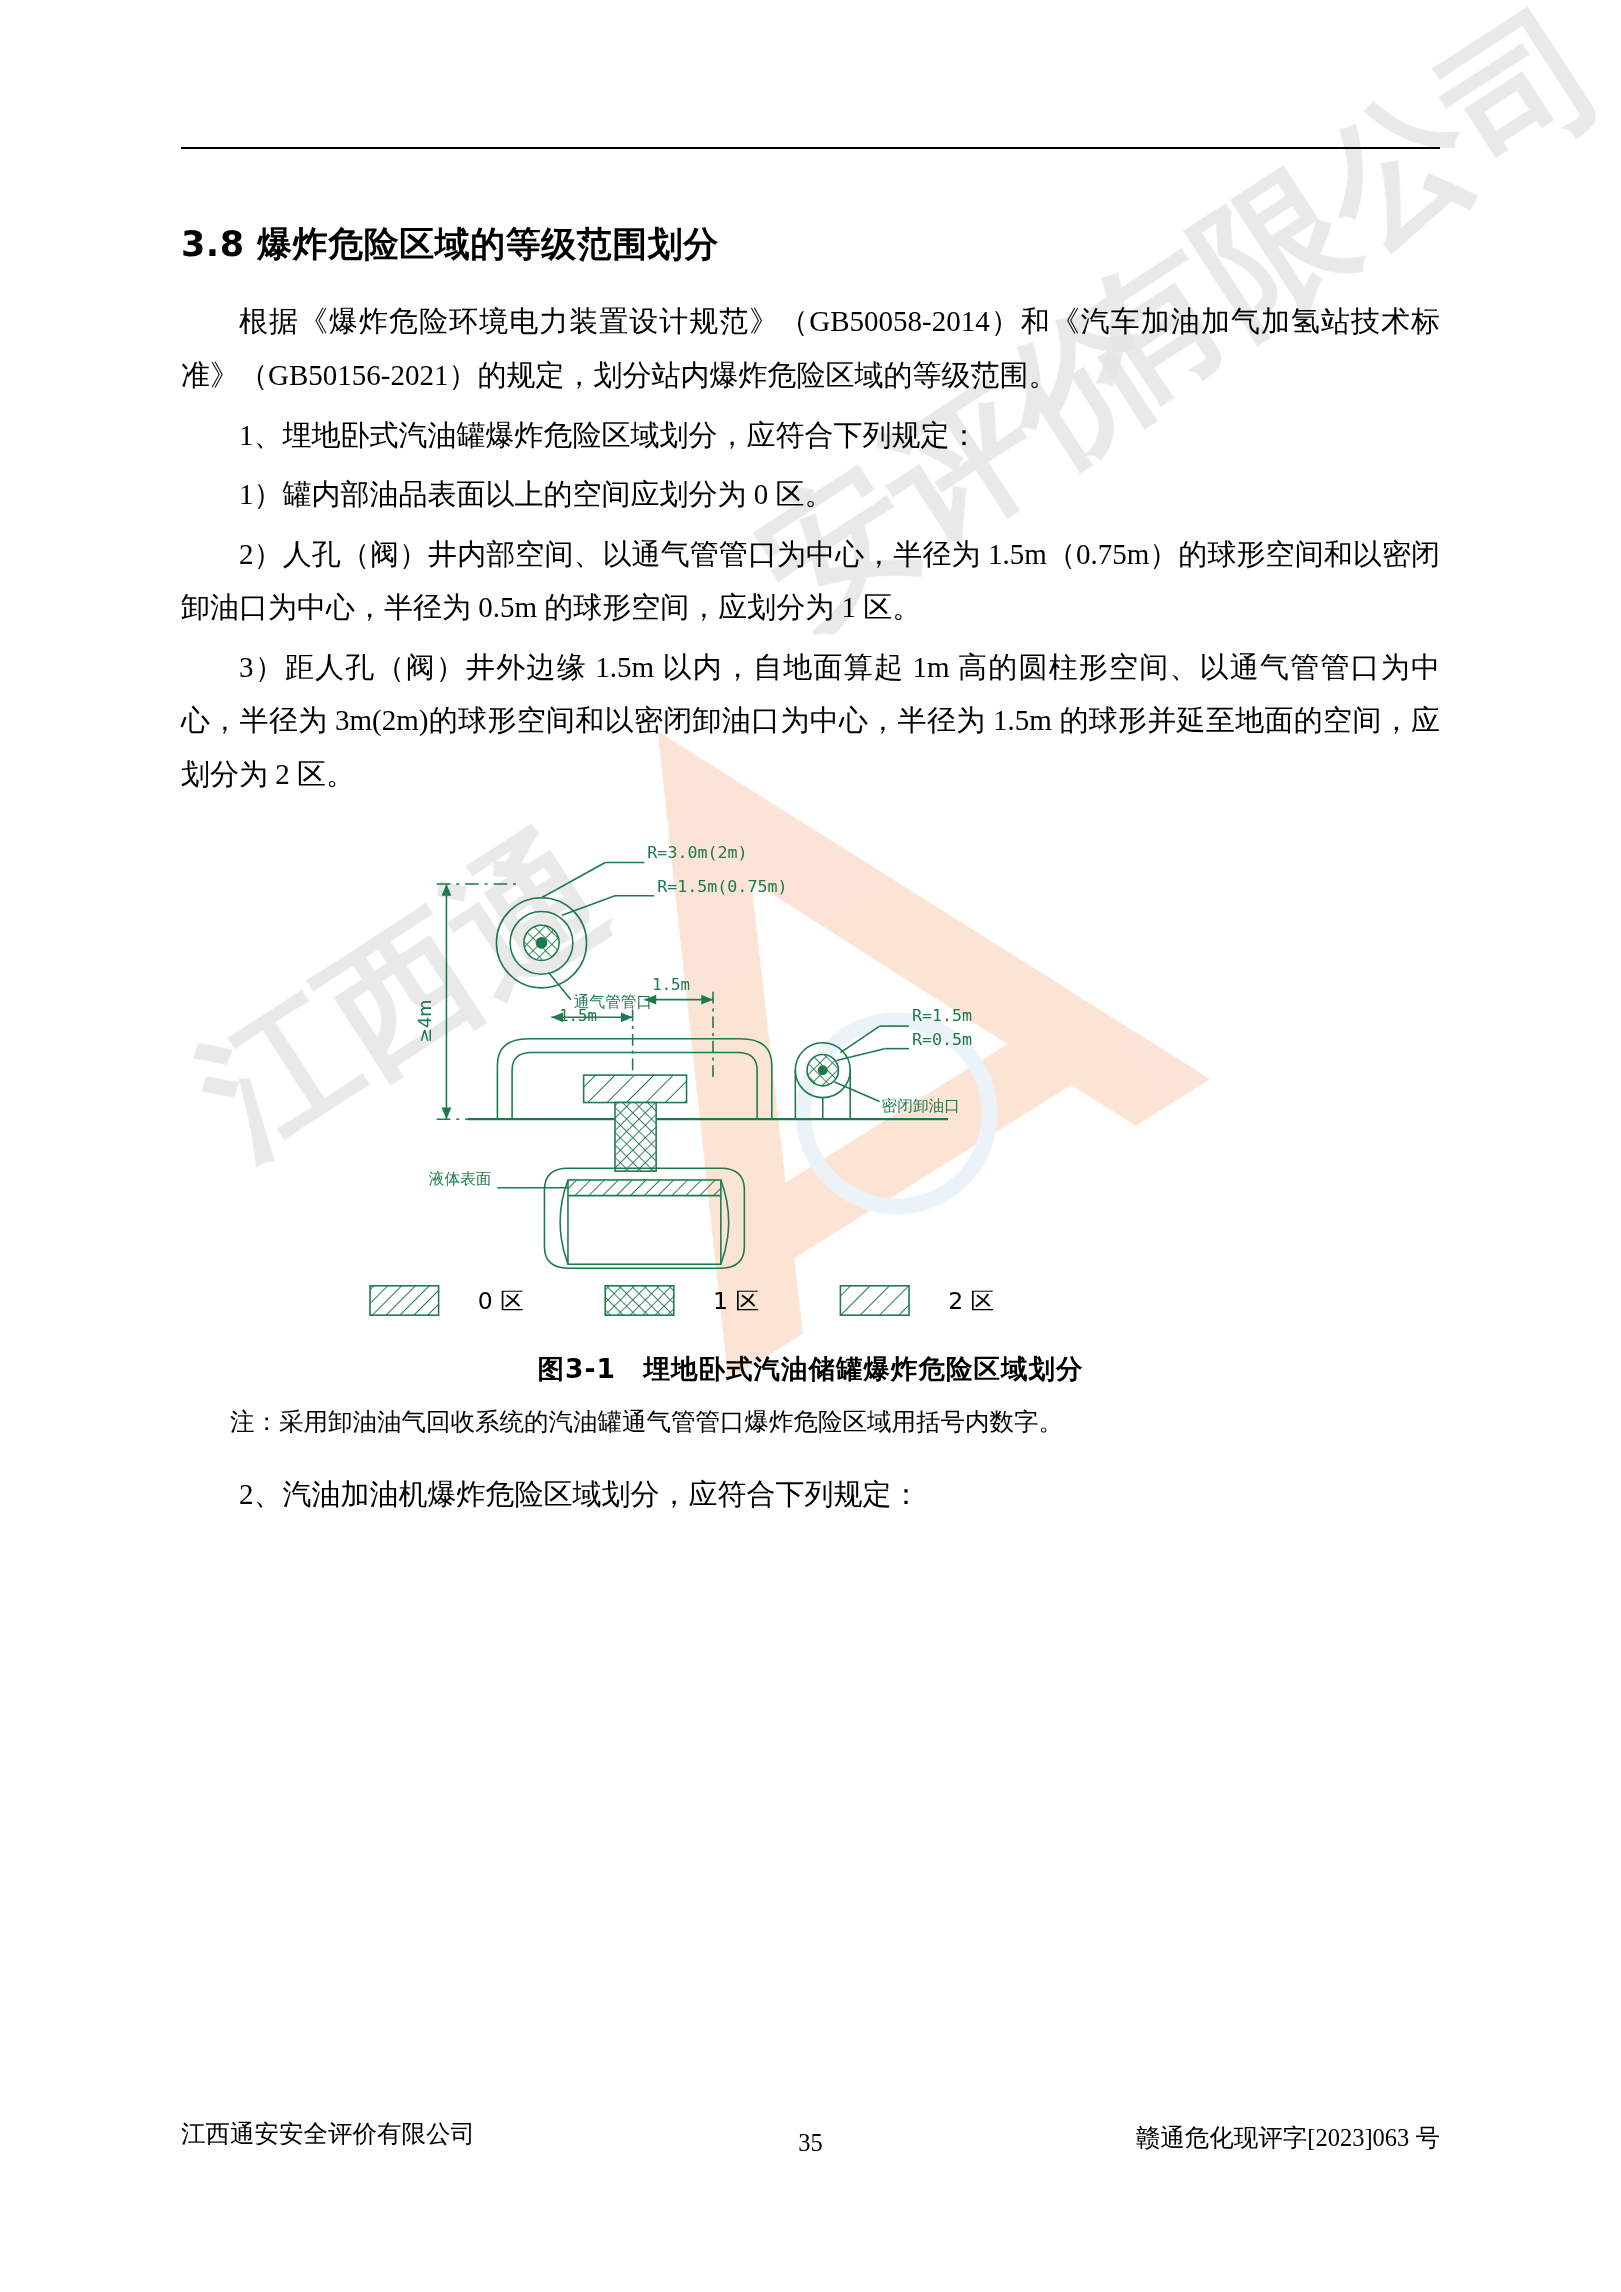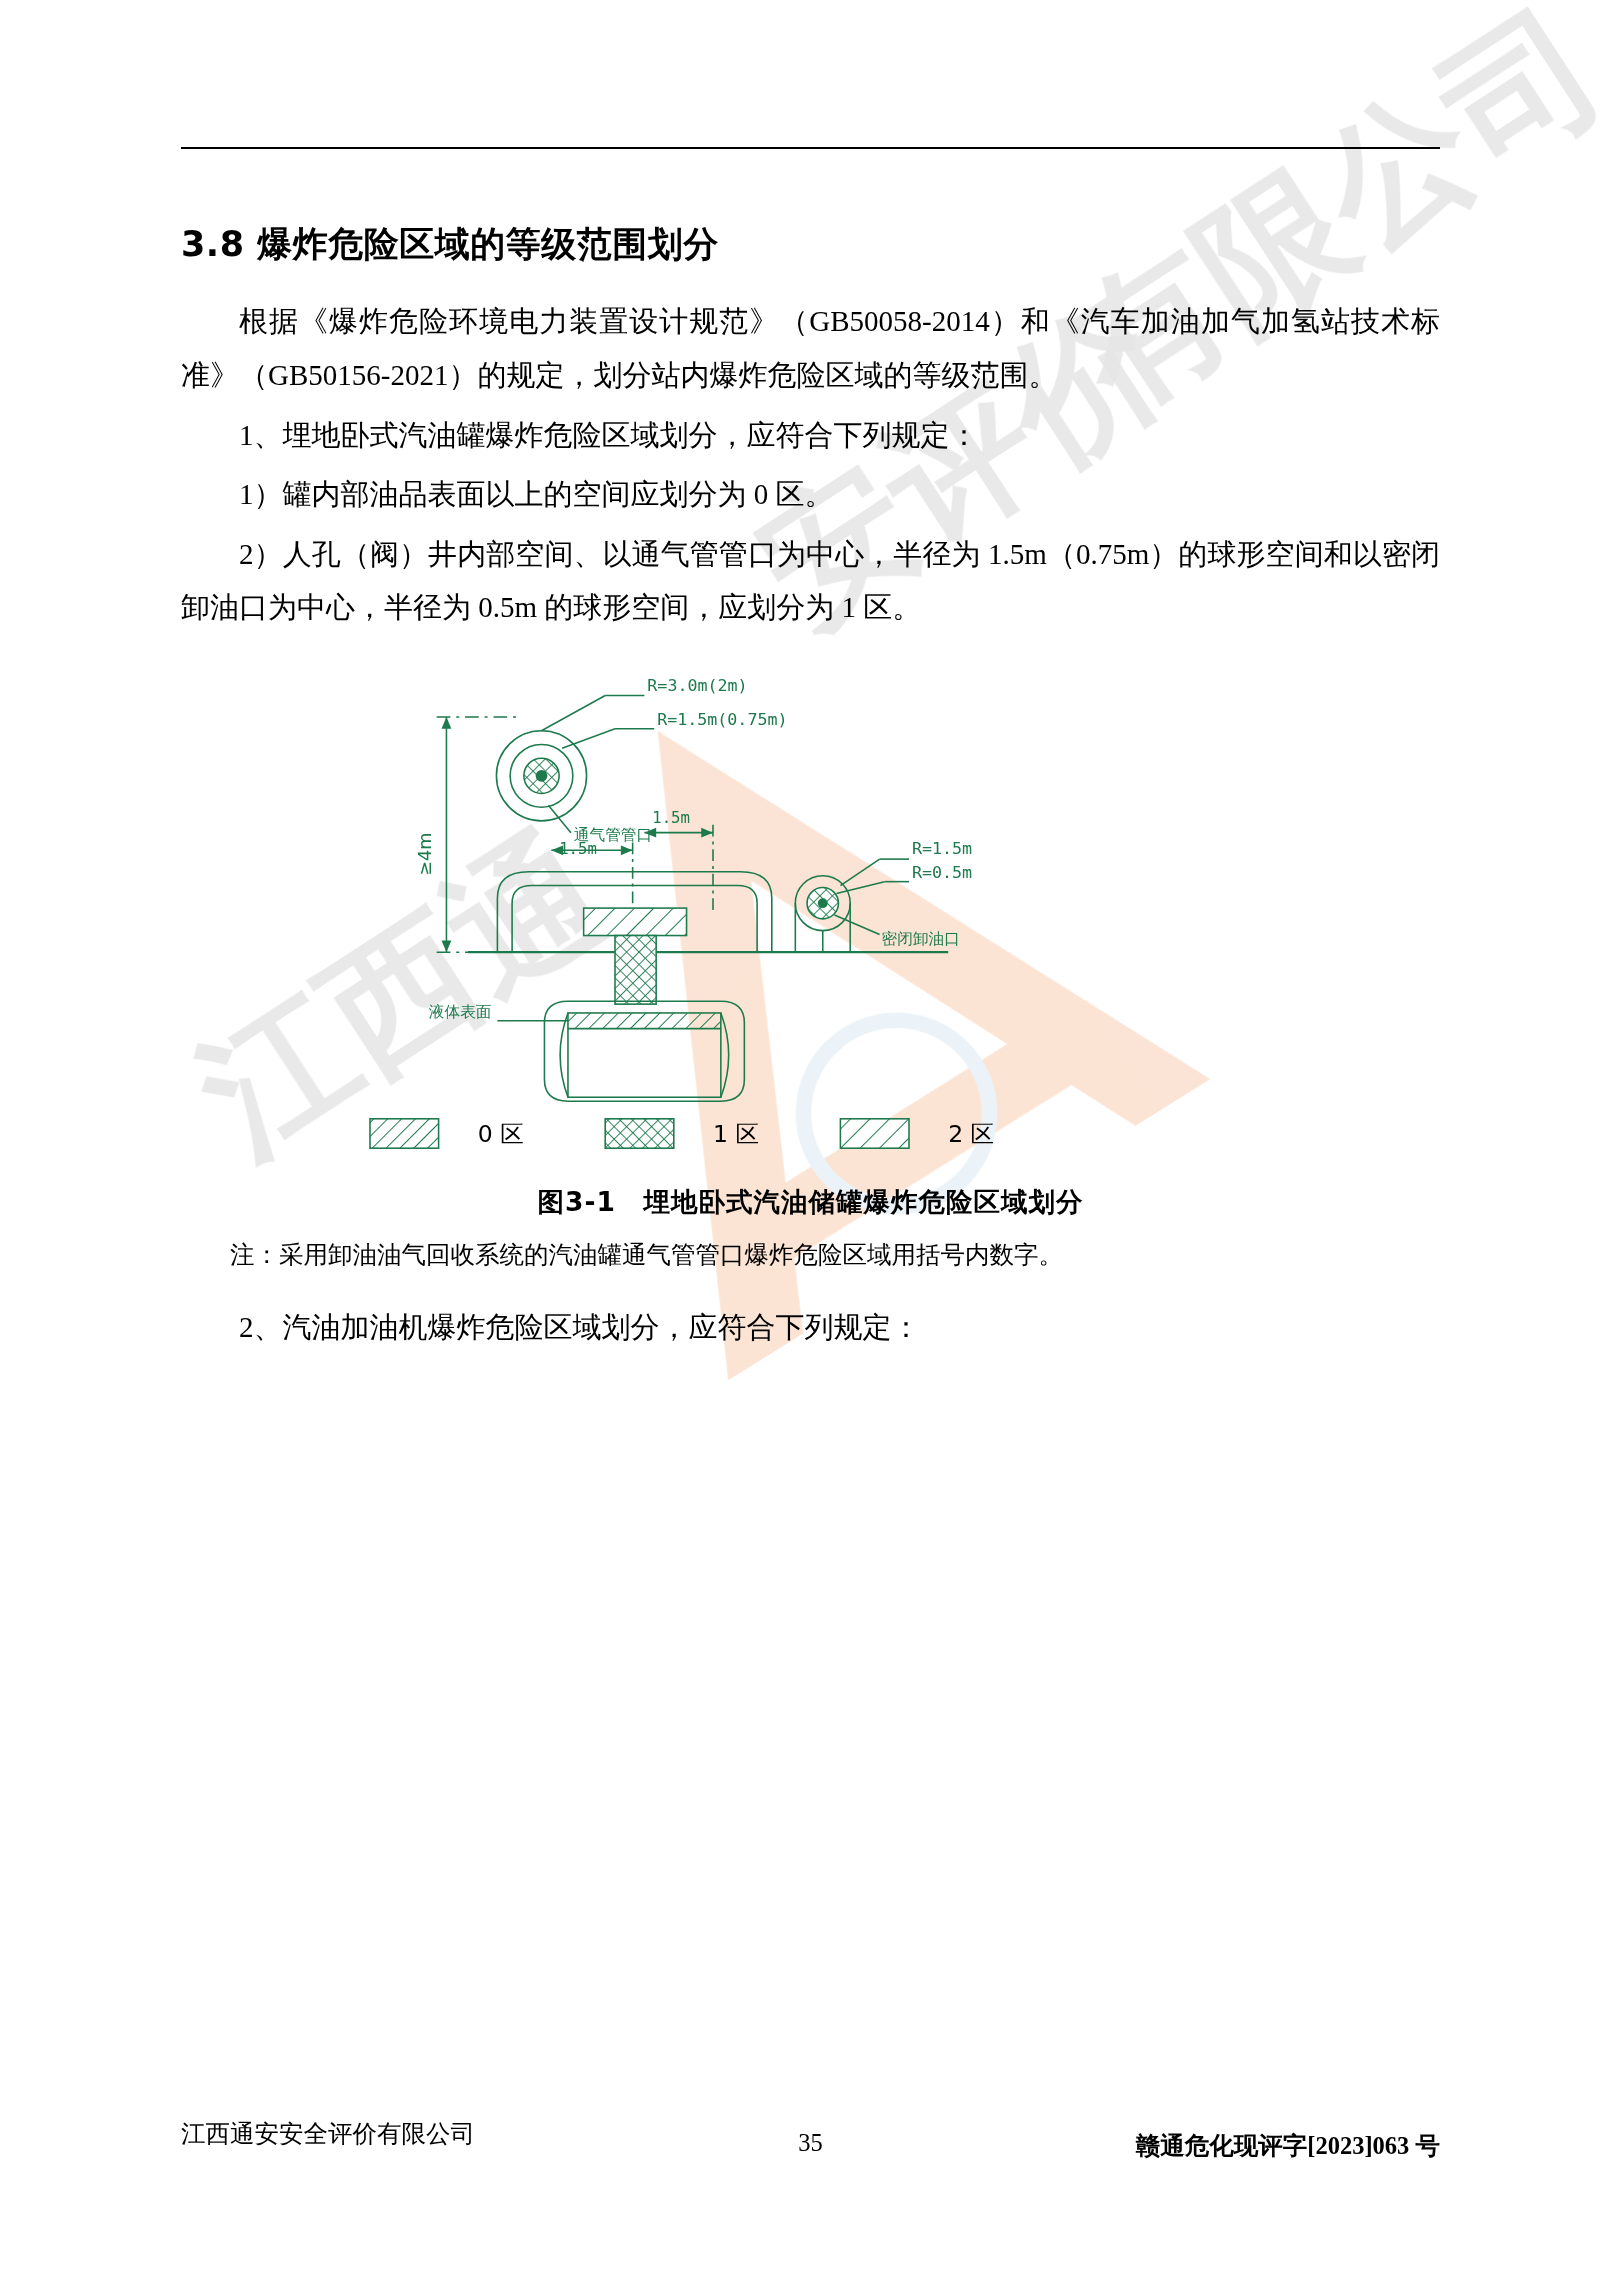--- a/index.html
+++ b/index.html
@@ -115,22 +115,21 @@
   .footer .center {
     position: absolute;
     left: 0;
     top: 12px;
     width: 1259px;
     text-align: center;
   }
   .footer .right {
     position: absolute;
     right: 0;
-    top: 12px;
-    font-weight: bold;
+    top: 4px;
   }
 </style>
 </head>
 <body>
 
 <div class="page">
 
   <div class="watermark">
     <svg width="1621" height="2293" viewBox="0 0 1654 2339" xmlns="http://www.w3.org/2000/svg">
       <g opacity="0.55">
@@ -157,20 +156,21 @@
   <div class="header-rule"></div>
 
   <div class="content">
 
     <h1 class="section-title">3.8 爆炸危险区域的等级范围划分</h1>
 
     <p class="para">根据《爆炸危险环境电力装置设计规范》（GB50058-2014）和《汽车加油加气加氢站技术标准》（GB50156-2021）的规定，划分站内爆炸危险区域的等级范围。</p>
     <p class="para">1、埋地卧式汽油罐爆炸危险区域划分，应符合下列规定：</p>
     <p class="para">1）罐内部油品表面以上的空间应划分为 0 区。</p>
     <p class="para">2）人孔（阀）井内部空间、以通气管管口为中心，半径为 1.5m（0.75m）的球形空间和以密闭卸油口为中心，半径为 0.5m 的球形空间，应划分为 1 区。</p>
+    <p class="para">3）距人孔（阀）井外边缘 1.5m 以内，自地面算起 1m 高的圆柱形空间、以通气管管口为中心，半径为 3m(2m)的球形空间和以密闭卸油口为中心，半径为 1.5m 的球形并延至地面的空间，应划分为 2 区。</p>
 
     <div class="figure-wrap">
       <svg width="980" height="510" viewBox="0 0 1000 520" xmlns="http://www.w3.org/2000/svg">
         <defs>
 
           <pattern id="hatch0" width="10" height="10" patternTransform="rotate(45)" patternUnits="userSpaceOnUse">
             <line x1="0" y1="0" x2="0" y2="10" stroke="#1d7a4c" stroke-width="2"></line>
           </pattern>
 
           <pattern id="hatch1" width="9" height="9" patternTransform="rotate(45)" patternUnits="userSpaceOnUse">

